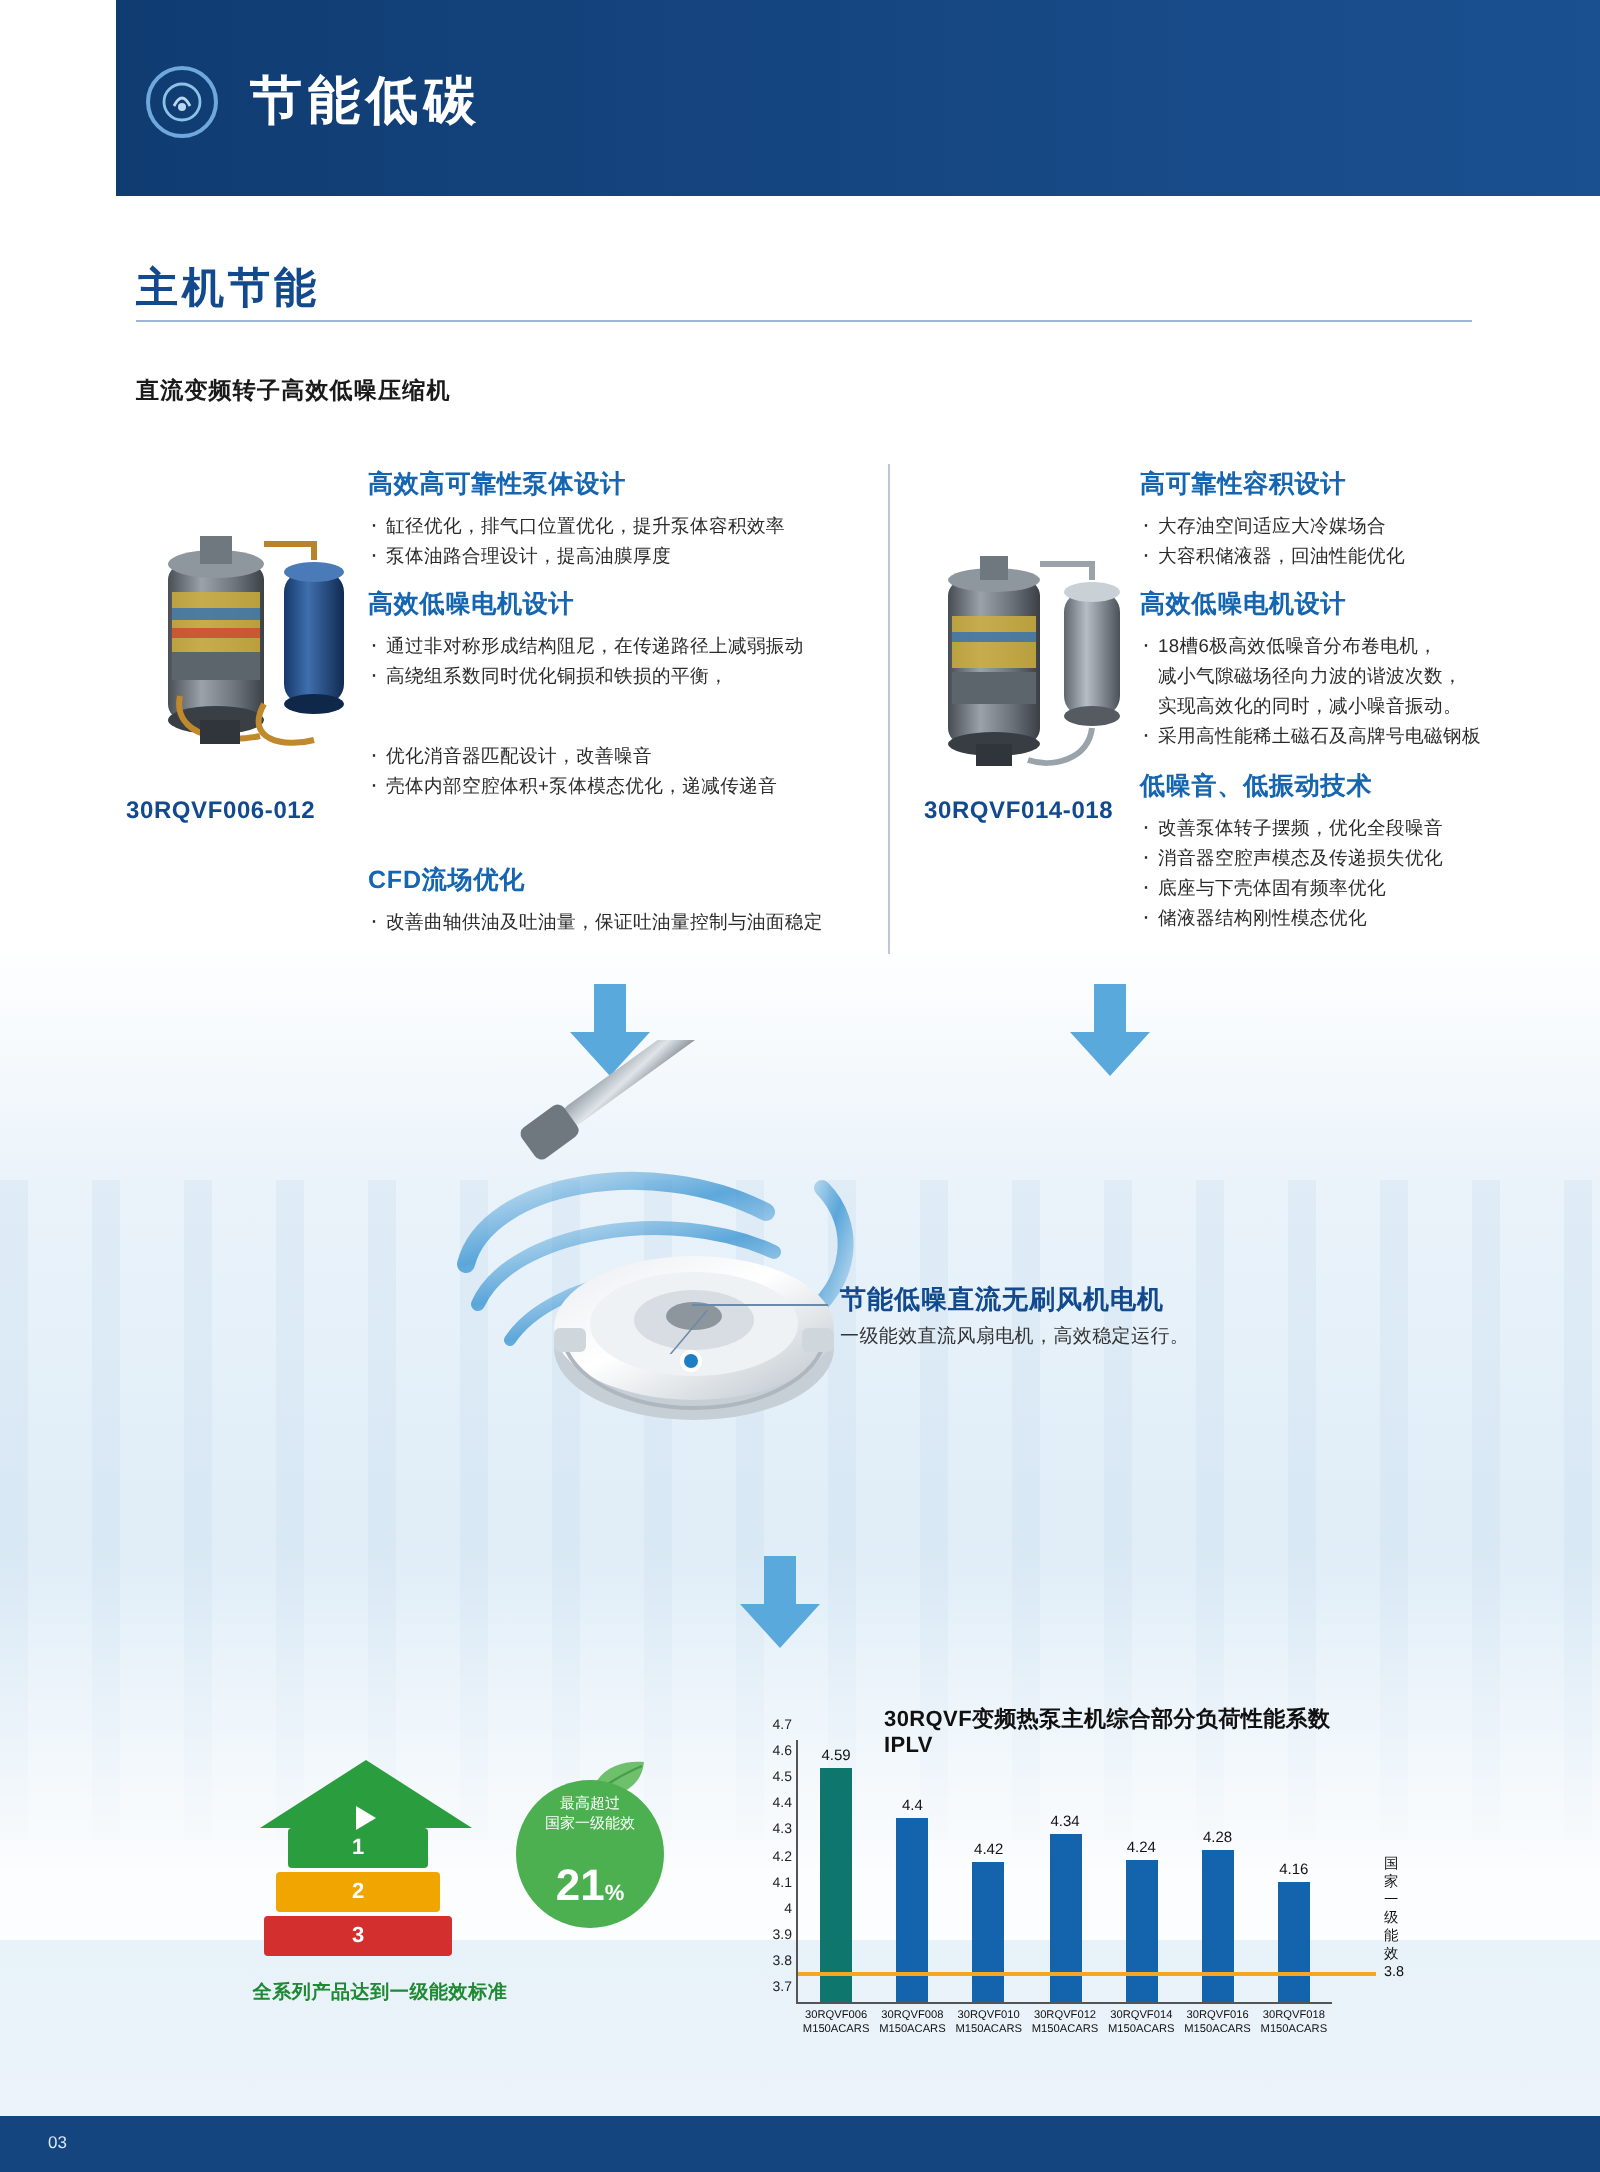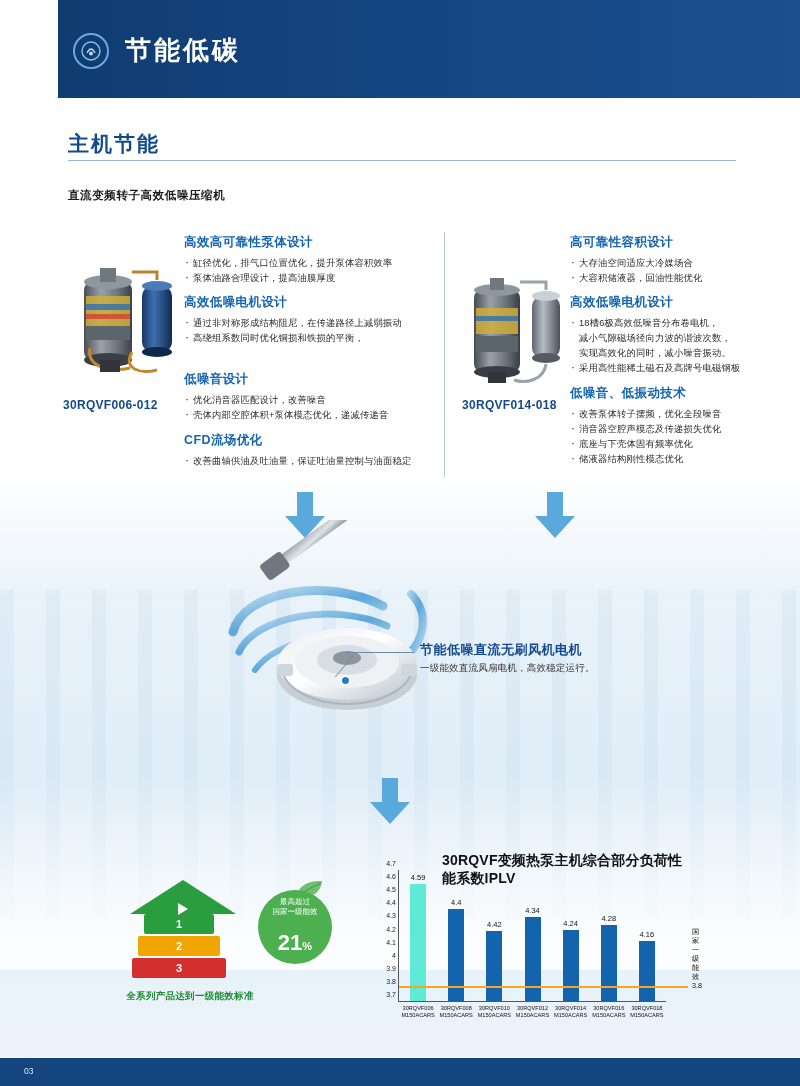--- a/index.html
+++ b/index.html
@@ -147,21 +147,21 @@
     position: absolute; left: 294px; top: 879px; width: 26px; height: 20px;
   }
   .leaf-line1 { font-size: 7.5px; line-height: 10px; }
   .leaf-line2 { font-size: 7.5px; line-height: 10px; margin-bottom: 15px; }
   .leaf-pct { font-size: 22px; font-weight: bold; line-height: 22px; }
   .leaf-pct small { font-size: 11px; }
 
   
   .chart-wrap { position: absolute; left: 368px; top: 852px; width: 320px; height: 190px; }
   .chart-title {
-    position: absolute; left: 74px; top: 0; font-size: 14px; color: #111; font-weight: bold;
+    position: absolute; left: 74px; top: 0; font-size: 11px; color: #111; font-weight: bold;
     letter-spacing: 0.2px;
   }
   .plot {
     position: absolute; left: 30px; top: 18px; width: 268px; height: 132px;
     border-left: 1px solid #555; border-bottom: 1px solid #555;
   }
   .ytick {
     position: absolute; right: 100%; margin-right: 3px;
     font-size: 7px; color: #222; transform: translateY(-50%);
     white-space: nowrap;
@@ -259,21 +259,20 @@
 
 <div class="feat-block" style="left:184px; top:294px; width:250px;">
   <div class="feat-head">高效低噪电机设计</div>
   <ul class="feat-list">
     <li>通过非对称形成结构阻尼，在传递路径上减弱振动</li>
     <li>高绕组系数同时优化铜损和铁损的平衡，</li>
   </ul>
 </div>
 
 <div class="feat-block" style="left:184px; top:371px; width:250px;">
-  <div class="feat-head">低噪音设计</div>
   <ul class="feat-list">
     <li>优化消音器匹配设计，改善噪音</li>
     <li>壳体内部空腔体积+泵体模态优化，递减传递音</li>
   </ul>
 </div>
 
 <div class="feat-block" style="left:184px; top:432px; width:260px;">
   <div class="feat-head">CFD流场优化</div>
   <ul class="feat-list">
     <li>改善曲轴供油及吐油量，保证吐油量控制与油面稳定</li>
@@ -438,21 +437,21 @@
       <div class="ytick" style="bottom: 117.9px;">4.6</div>
       <div class="ytick" style="bottom: 104.8px;">4.5</div>
       <div class="ytick" style="bottom: 91.7px;">4.4</div>
       <div class="ytick" style="bottom: 78.6px;">4.3</div>
       <div class="ytick" style="bottom: 65.5px;">4.2</div>
       <div class="ytick" style="bottom: 52.4px;">4.1</div>
       <div class="ytick" style="bottom: 39.3px;">4</div>
       <div class="ytick" style="bottom: 26.2px;">3.9</div>
       <div class="ytick" style="bottom: 13.1px;">3.8</div>
       <div class="ytick" style="bottom: 0px;">3.7</div>
-      <div class="bar-col" style="background: #5eead4; left: 11.0714px; height: 116.59px;">
+      <div class="bar-col" style="background: #0f766e; left: 11.0714px; height: 116.59px;">
         <div class="bar-val">4.59</div>
         <div class="xlab">
           <div>30RQVF006</div>
           <div>M150ACARS</div>
         </div>
       </div>
       <div class="bar-col" style="background: rgb(20, 99, 173); left: 49.2143px; height: 91.7px;">
         <div class="bar-val">4.4</div>
         <div class="xlab">
           <div>30RQVF008</div>

